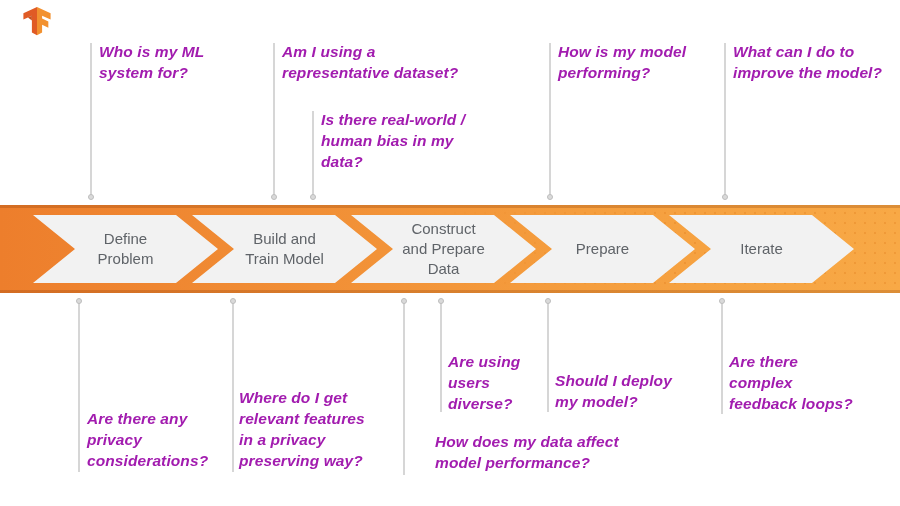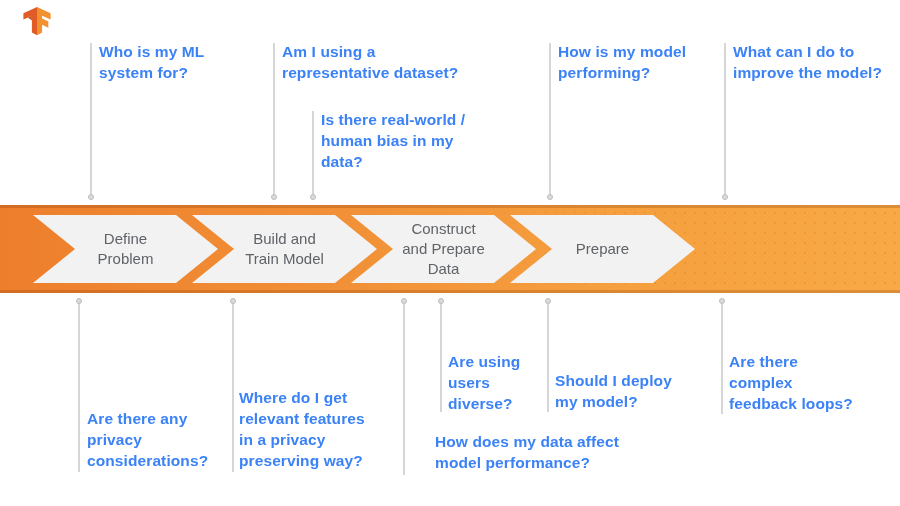--- a/index.html
+++ b/index.html
@@ -3,22 +3,22 @@
 <meta charset="utf-8">
 <style>
   html,body{margin:0;padding:0;background:#ffffff;}
   body{width:900px;height:506px;overflow:hidden;font-family:"Liberation Sans",sans-serif;}
   .stage{position:relative;width:900px;height:506px;background:#ffffff;}
 
   
   .tf-logo{position:absolute;left:20px;top:5px;width:34px;height:38px;}
 
   
-  .q{position:absolute;font-weight:700;font-size:15.5px;line-height:21px;color:#3b82f6;
-     white-space:pre-line;letter-spacing:.1px;}
+  .q{position:absolute;font-weight:700;font-size:15.5px;line-height:21px;color:#a21caf;
+     white-space:pre-line;letter-spacing:.1px;font-style:italic;}
 
   
   .connector{position:absolute;width:2px;background:#D6D6D6;}
   .connector .dot{position:absolute;left:50%;width:6px;height:6px;border-radius:50%;
      background:#DADADA;border:1px solid #BDBDBD;box-sizing:border-box;transform:translateX(-50%);}
   .connector.top .dot{bottom:-4px;}
   .connector.bottom .dot{top:-4px;}
 
   
   .band{position:absolute;left:0;top:205px;width:900px;height:88px;
@@ -87,20 +87,23 @@
 Train Model</div>
         </div>
       <div class="chevron">
           <div class="lbl">Construct
 and Prepare
 Data</div>
         </div>
       <div class="chevron">
           <div class="lbl">Prepare</div>
         </div>
+      <div class="chevron">
+          <div class="lbl">Iterate</div>
+        </div>
     </div>
   </div>
 
   <div class="connector bottom" style="left:78px;top:302px;height:170px;">
       <span class="dot"></span>
     </div>
   <div class="connector bottom" style="left:232px;top:302px;height:170px;">
       <span class="dot"></span>
     </div>
   <div class="connector bottom" style="left:403px;top:302px;height:173px;">

